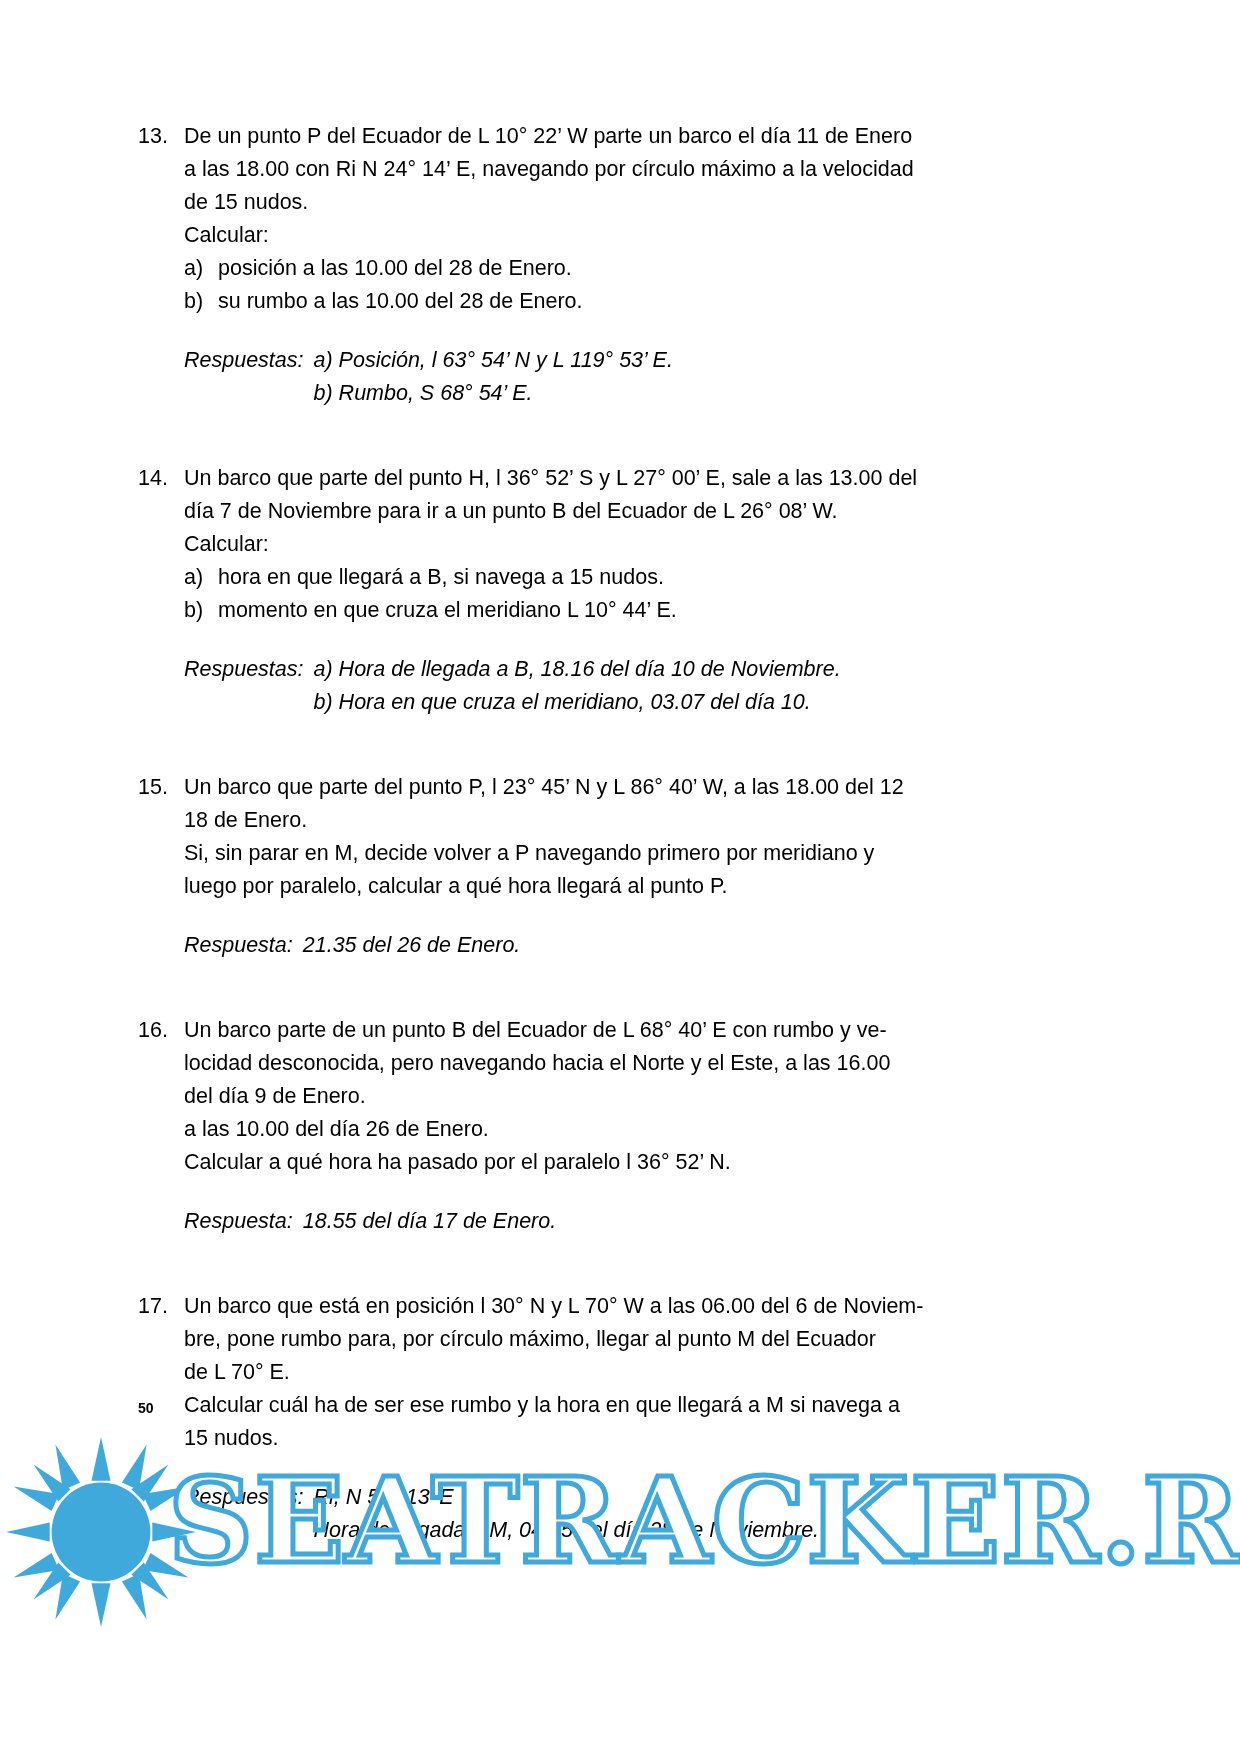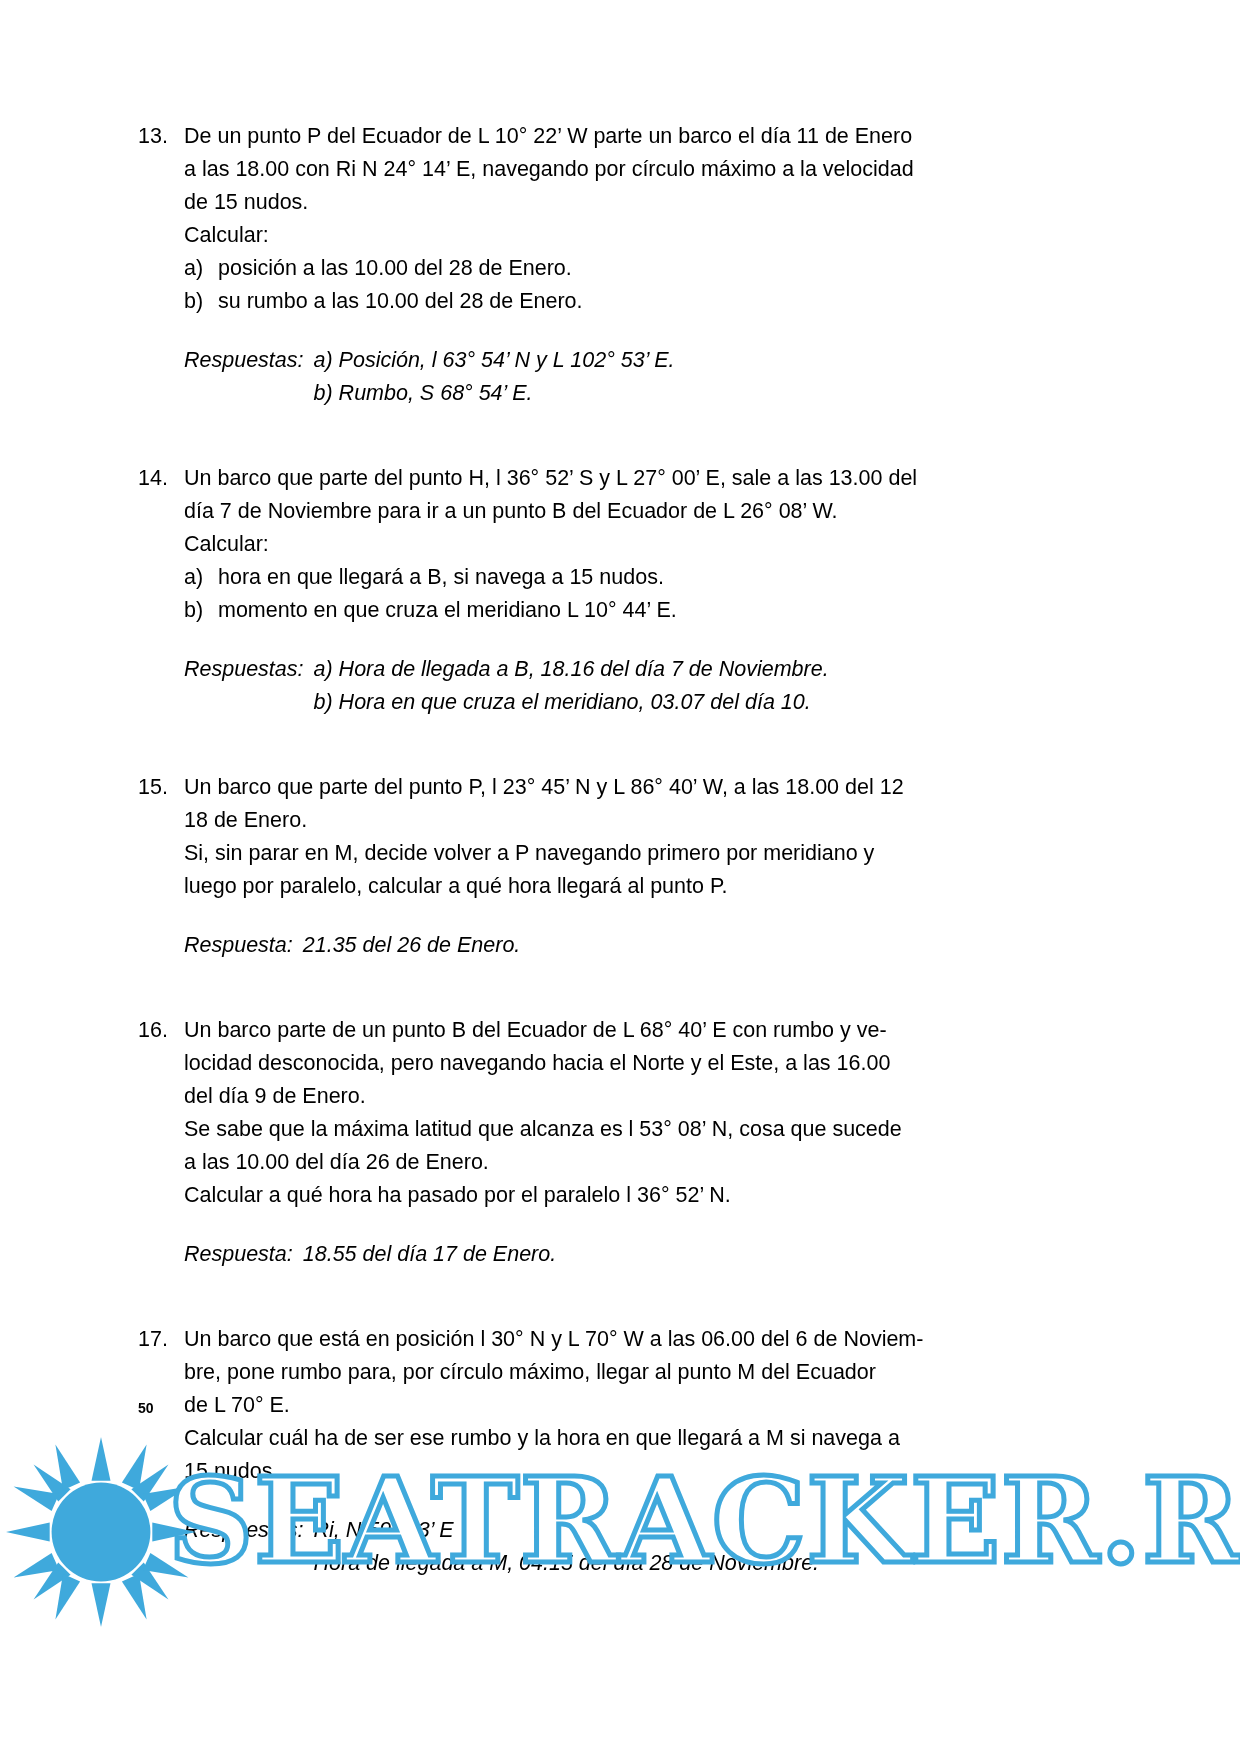--- a/index.html
+++ b/index.html
@@ -135,21 +135,21 @@
           <div class="sub-label">a)</div>
           <div class="sub-text">posición a las 10.00 del 28 de Enero.</div>
         </div>
         <div class="sub">
           <div class="sub-label">b)</div>
           <div class="sub-text">su rumbo a las 10.00 del 28 de Enero.</div>
         </div>
         <div class="answers">
           <div class="ans-row">
             <div class="ans-label">Respuestas:</div>
-            <div class="ans-text">a) Posición, l 63° 54’ N y L 102° 53’ E.</div>
+            <div class="ans-text">a) Posición, l 63° 54’ N y L 119° 53’ E.</div>
           </div>
           <div class="ans-row">
             <div class="ans-label spacer">Respuestas:</div>
             <div class="ans-text">b) Rumbo, S 68° 54’ E.</div>
           </div>
         </div>
       </div>
     </div>
 
     <div class="gap-lg"></div>
@@ -164,21 +164,21 @@
           <div class="sub-label">a)</div>
           <div class="sub-text">hora en que llegará a B, si navega a 15 nudos.</div>
         </div>
         <div class="sub">
           <div class="sub-label">b)</div>
           <div class="sub-text">momento en que cruza el meridiano L 10° 44’ E.</div>
         </div>
         <div class="answers">
           <div class="ans-row">
             <div class="ans-label">Respuestas:</div>
-            <div class="ans-text">a) Hora de llegada a B, 18.16 del día 7 de Noviembre.</div>
+            <div class="ans-text">a) Hora de llegada a B, 18.16 del día 10 de Noviembre.</div>
           </div>
           <div class="ans-row">
             <div class="ans-label spacer">Respuestas:</div>
             <div class="ans-text">b) Hora en que cruza el meridiano, 03.07 del día 10.</div>
           </div>
         </div>
       </div>
     </div>
 
     <div class="gap-lg"></div>
@@ -200,21 +200,20 @@
     </div>
 
     <div class="gap-lg"></div>
 
     <div class="problem">
       <div class="prob-num">16.</div>
       <div class="prob-body">
         <div class="line">Un barco parte de un punto B del Ecuador de L 68° 40’ E con rumbo y ve-</div>
         <div class="line">locidad desconocida, pero navegando hacia el Norte y el Este, a las 16.00</div>
         <div class="line">del día 9 de Enero.</div>
-        <div class="line">Se sabe que la máxima latitud que alcanza es l 53° 08’ N, cosa que sucede</div>
         <div class="line">a las 10.00 del día 26 de Enero.</div>
         <div class="line">Calcular a qué hora ha pasado por el paralelo l 36° 52’ N.</div>
         <div class="answers">
           <div class="ans-row">
             <div class="ans-label">Respuesta:</div>
             <div class="ans-text">18.55 del día 17 de Enero.</div>
           </div>
         </div>
       </div>
     </div>

